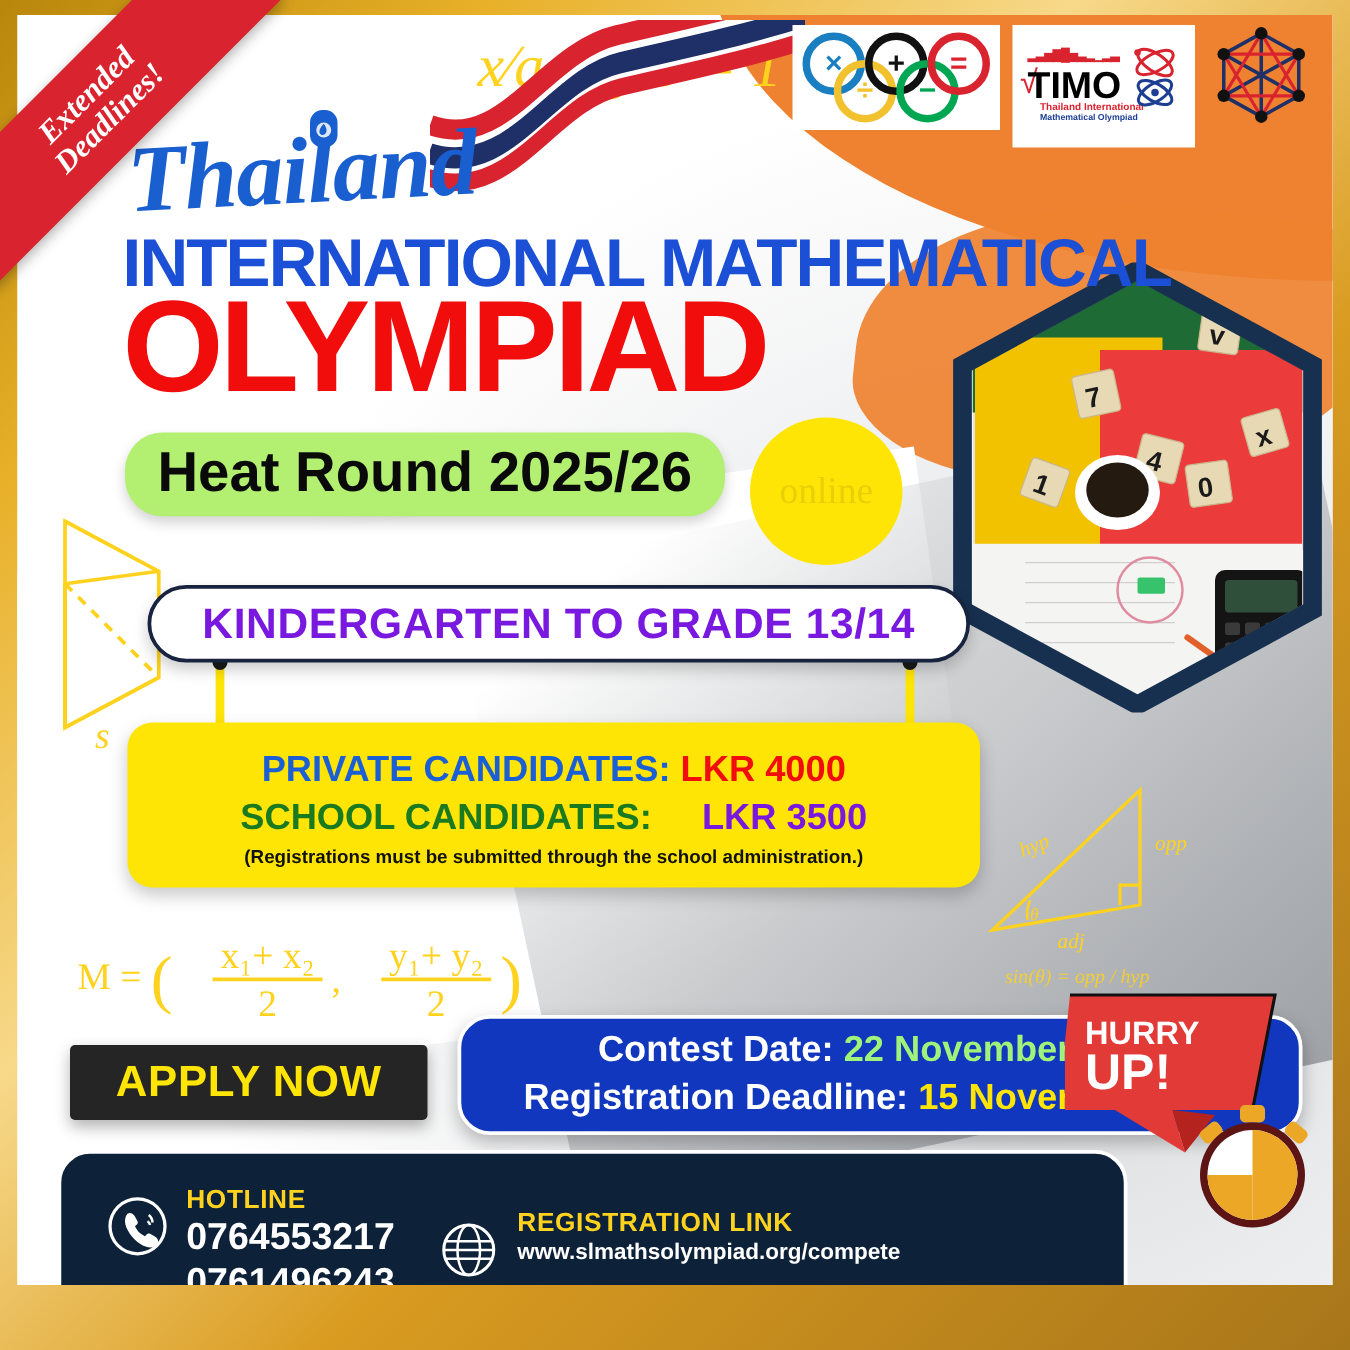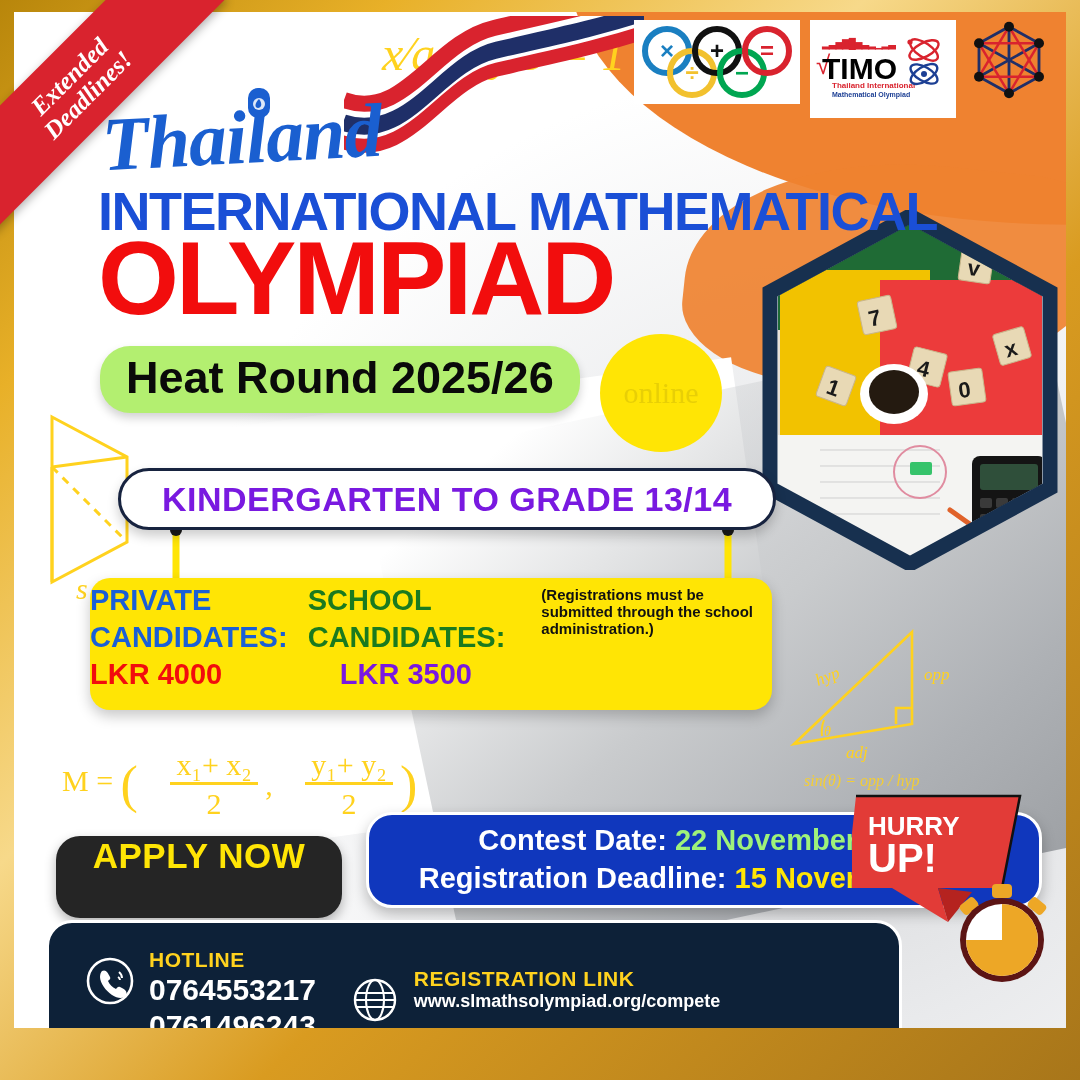--- a/index.html
+++ b/index.html
@@ -130,38 +130,38 @@
     box-shadow: 0 6px 12px rgba(0,0,0,.2);
   }
   .gradepill span { font-size: 34px; font-weight: 700; color: #7919e0; letter-spacing:.5px; }
 
   .hanger { position: absolute; z-index: 23; width: 16px; height: 72px; }
   .h1 { left: 154px; top: 512px; }
   .h2 { left: 706px; top: 512px; }
 
   
   .pricebox {
-    position: absolute; left: 76px; top: 566px; z-index: 24;
+    position: absolute; left: 88px; top: 566px; z-index: 24;
     width: 682px; height: 132px; background: #ffe505;
     border-radius: 20px; box-shadow: 0 6px 14px rgba(0,0,0,.22);
-    display: flex; flex-direction: row; justify-content: center;
+    display: flex; flex-direction: column; align-items: center; justify-content: center;
     padding-top: 4px;
   }
   .priceline { font-size: 29px; font-weight: 700; line-height: 1.28; }
   .lab-blue { color: #1a5fd6; }
   .val-red  { color: #f20d0d; }
   .lab-green{ color: #1a7a1f; }
   .val-purp { color: #7919e0; margin-left: 32px; }
   .pricenote { font-size: 15px; font-weight: 700; color: #111; margin-top: 4px; }
 
   
   .applybtn {
     position: absolute; left: 42px; top: 824px; z-index: 26;
-    width: 286px; height: 82px; background: #252525;
-    border-radius: 24px; display:flex; justify-content:center;
+    width: 286px; height: 60px; background: #252525;
+    border-radius: 4px; display:flex; align-items:center; justify-content:center;
     box-shadow: 0 5px 12px rgba(0,0,0,.3);
   }
   .applybtn span { color:#ffe505; font-size: 35px; font-weight: 700; letter-spacing: .5px; }
 
   .datepanel {
     position: absolute; left: 352px; top: 800px; z-index: 26;
     width: 676px; height: 96px; background: #1037bd;
     border: 3px solid #ffffff; border-radius: 26px;
     display:flex; flex-direction: column; align-items:center; justify-content:center;
     box-shadow: 0 6px 14px rgba(0,0,0,.25);

